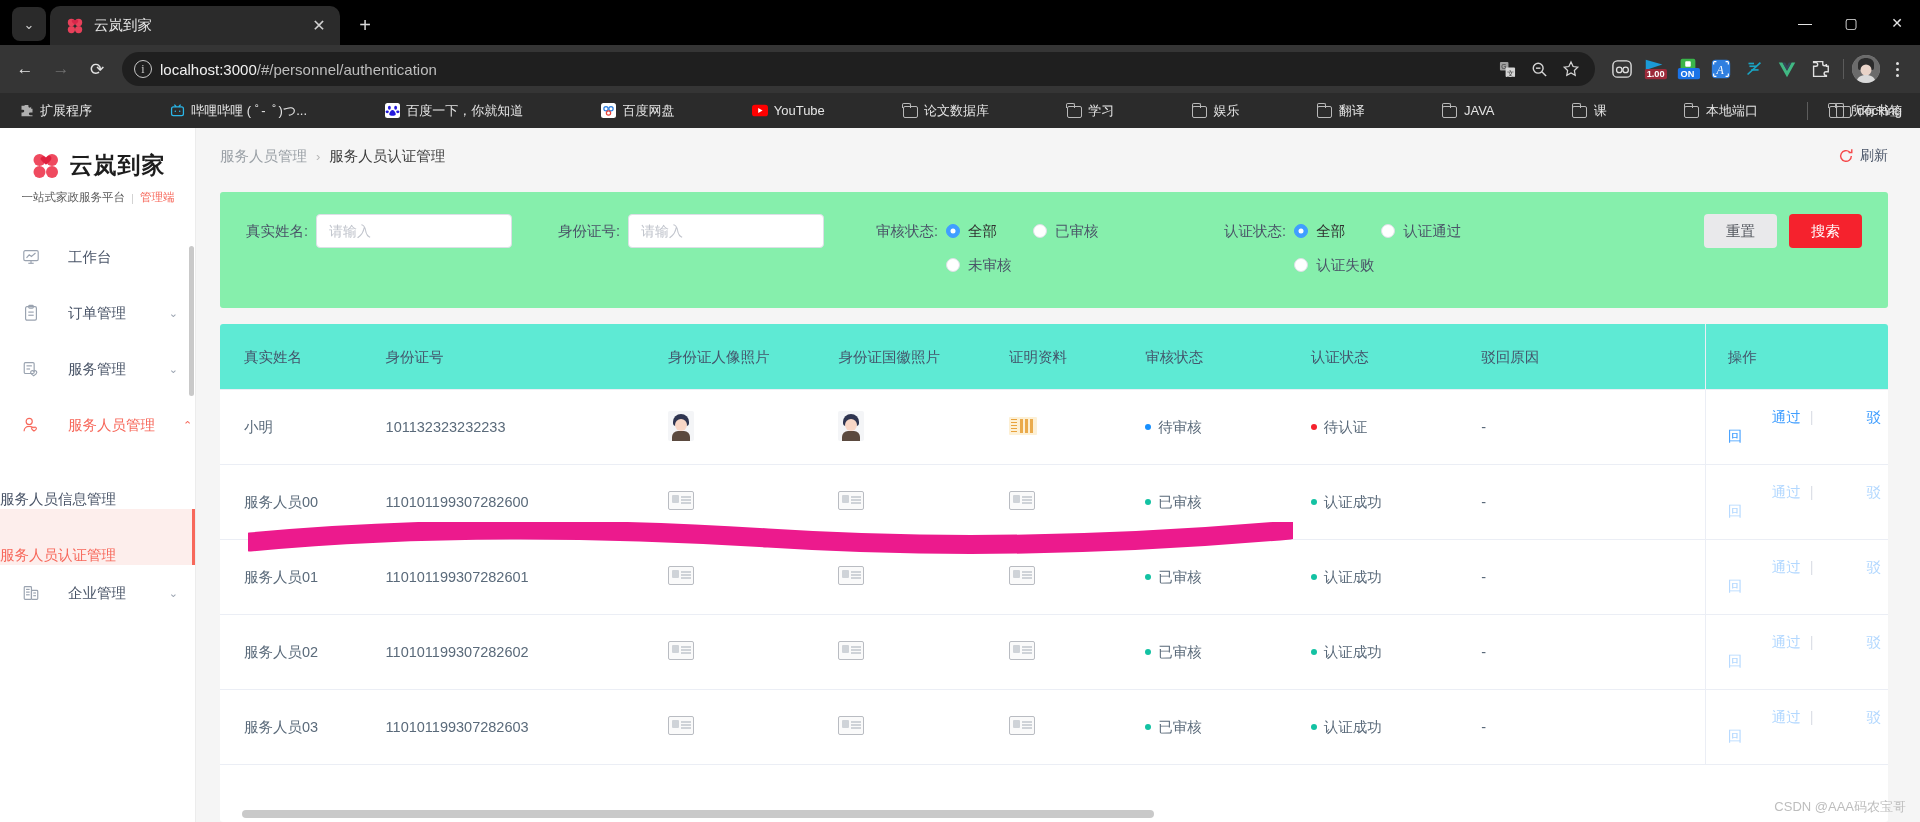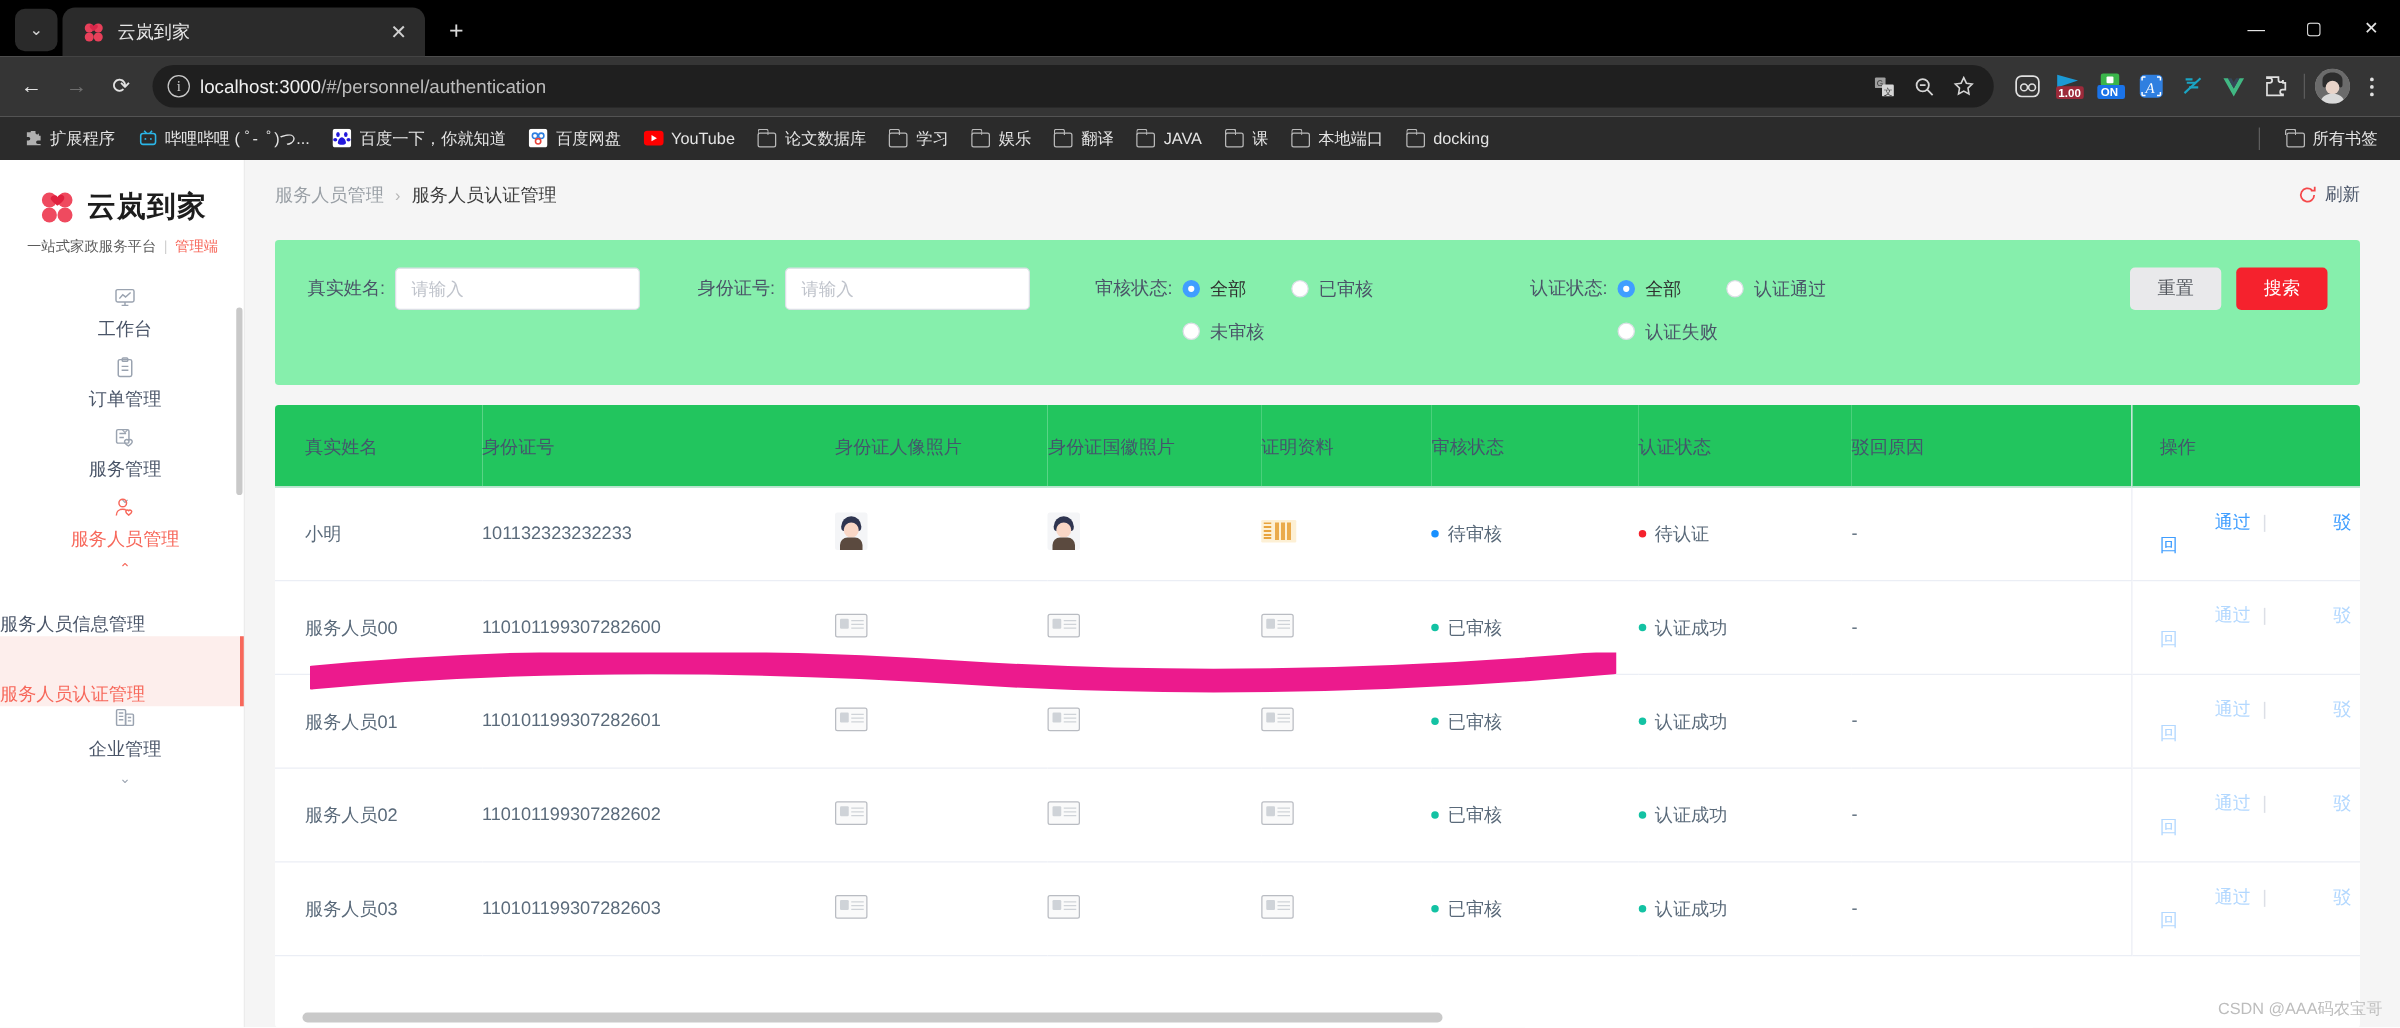--- a/index.html
+++ b/index.html
@@ -94,21 +94,21 @@
   }
   .menu-dots {
     width: 30px; height: 30px; display: flex; flex-direction: column;
     align-items: center; justify-content: center; gap: 3px;
   }
   .menu-dots i { width: 3px; height: 3px; background: #e0e0e0; border-radius: 50%; }
 
   .bookmarks {
     height: 35px; background: #2b2b2b;
     display: flex; align-items: center; padding: 0 10px; gap: 2px;
-    position: relative; font-size: 13px;
+    position: relative; font-size: 13px; justify-content: space-between;
   }
   .bm {
     display: flex; align-items: center; gap: 6px;
     padding: 4px 8px; border-radius: 6px; color: #e4e4e4;
     white-space: nowrap; max-width: 220px; overflow: hidden;
   }
   .bm-label { overflow: hidden; text-overflow: ellipsis; white-space: nowrap; }
   .bm-ico { width: 16px; height: 16px; flex: 0 0 16px; display: flex; align-items: center; justify-content: center; }
   .folder-ico {
     width: 15px; height: 12px; border: 1.4px solid #b9b9b9;
@@ -147,22 +147,22 @@
   .logo-sub {
     font-size: 11.5px; color: #5b5b5b; margin-top: 9px;
     display: flex; align-items: center; justify-content: center; gap: 6px;
   }
   .logo-sub .sep { color: #d0d0d0; }
   .logo-sub .admin { color: #f7685b; }
 
   .menu { padding-top: 8px; }
   .menu-item {
     height: 56px; display: flex; align-items: center;
-    padding: 0 18px 0 22px; gap: 7px; color: #4a5568;
-    font-size: 14.5px; cursor: pointer; position: relative; flex-direction: column;
+    padding: 0 18px 0 22px; gap: 28px; color: #4a5568;
+    font-size: 14.5px; cursor: pointer; position: relative;
   }
   .menu-item .mi-icon { width: 18px; height: 18px; flex: 0 0 18px; display: flex; align-items: center; justify-content: center; }
   .menu-item .mi-label { flex: 1; white-space: nowrap; }
   .menu-item .chev { color: #9aa3b0; font-size: 11px; }
   .menu-item.active { color: #f7685b; }
   .menu-item.active .chev { color: #f7685b; }
   .submenu-item {
     height: 56px; display: flex; align-items: flex-end;
     font-size: 14.5px; color: #4a5568; cursor: pointer;
   }
@@ -239,21 +239,21 @@
 
   
   .table-card {
     background: #ffffff; margin: 16px 32px 0 24px; border-radius: 3px;
     flex: 1; overflow: hidden; position: relative;
     display: flex; flex-direction: column;
   }
   table { width: 100%; border-collapse: collapse; table-layout: fixed; }
   thead th {
     text-align: left; font-size: 14.5px; color: #44566c;
-    font-weight: normal; padding: 24px 0 22px 0; background: #22c55e;
+    font-weight: normal; padding: 24px 0 22px 0; background: #5eead4;
     border-bottom: 1px solid #ebeef5;
   }
   tbody td {
     font-size: 14.5px; color: #5a6a7a; padding: 18px 0;
     border-bottom: 1px solid #ebeef5; vertical-align: middle; height: 59px;
   }
   .c-name { width: 136px; padding-left: 24px !important; }
   .c-id { width: 232px; }
   .c-face { width: 140px; }
   .c-emblem { width: 140px; }

